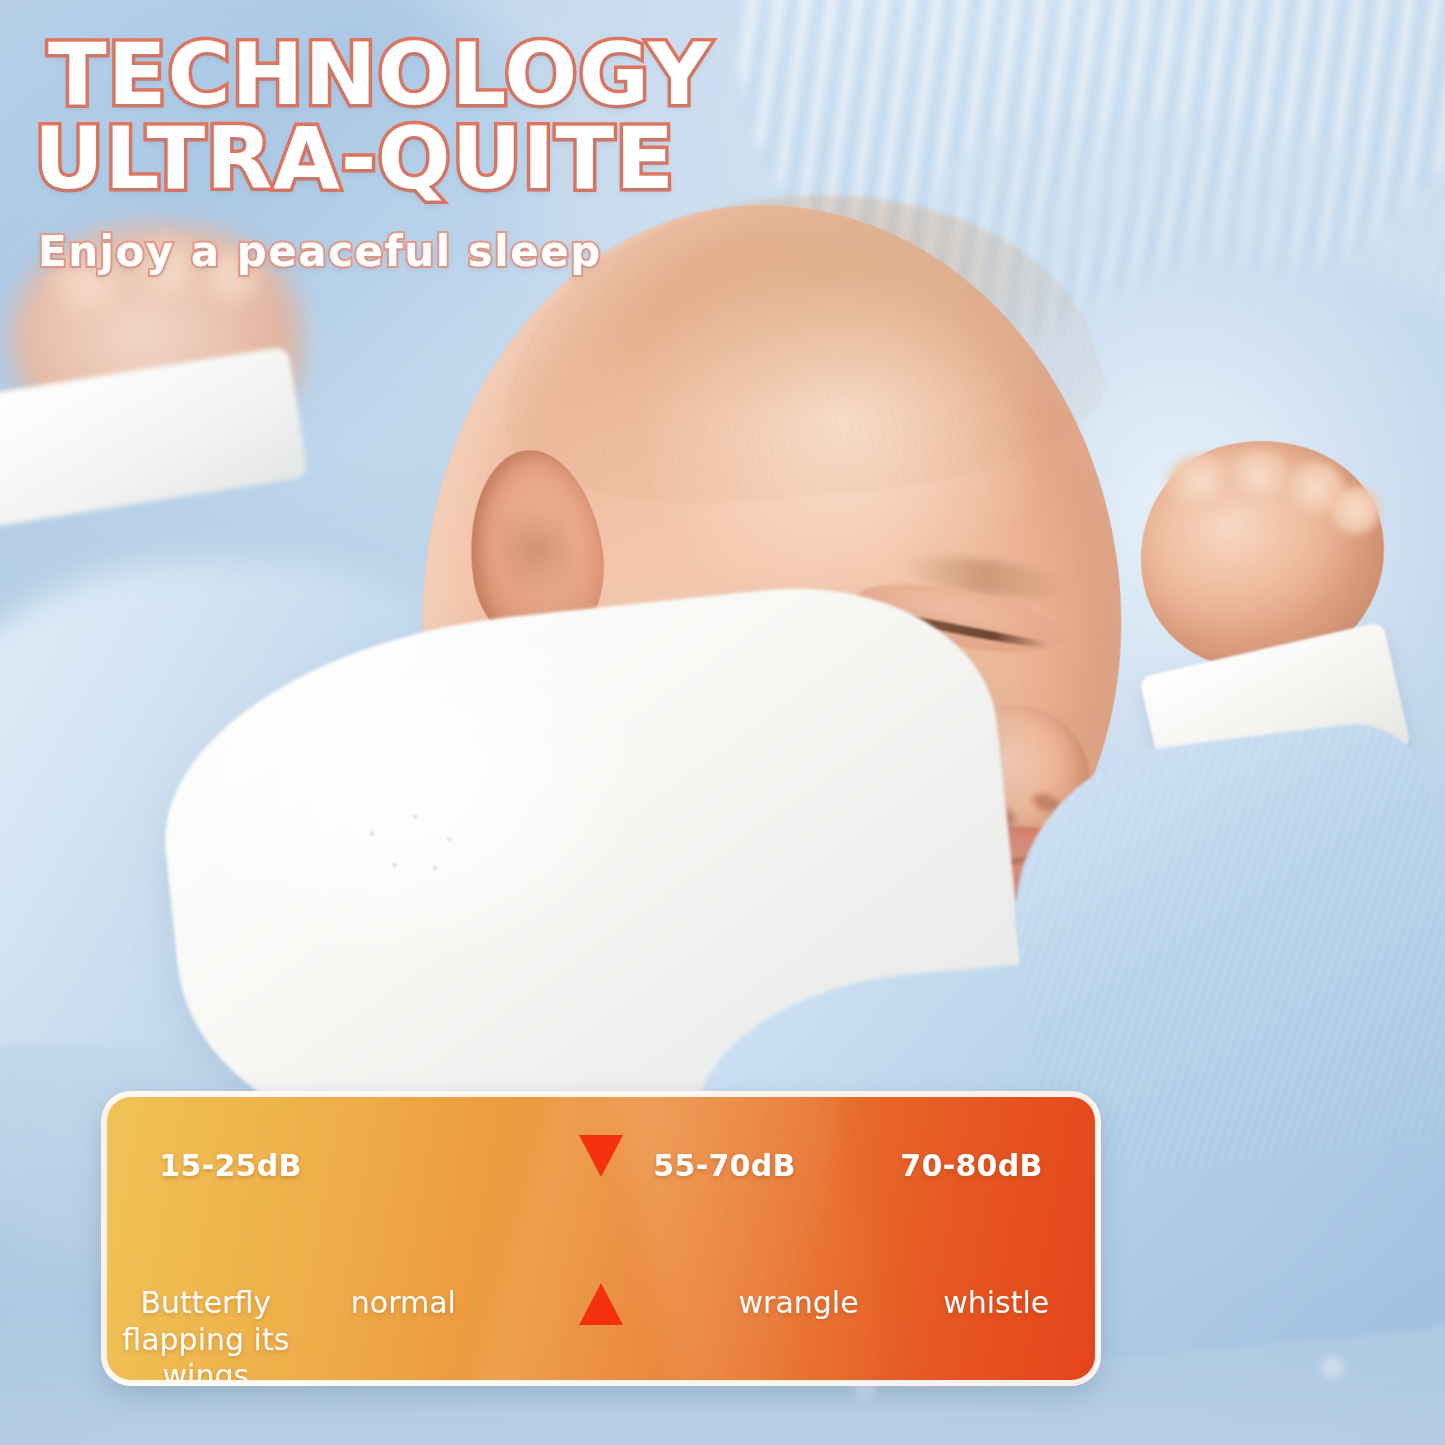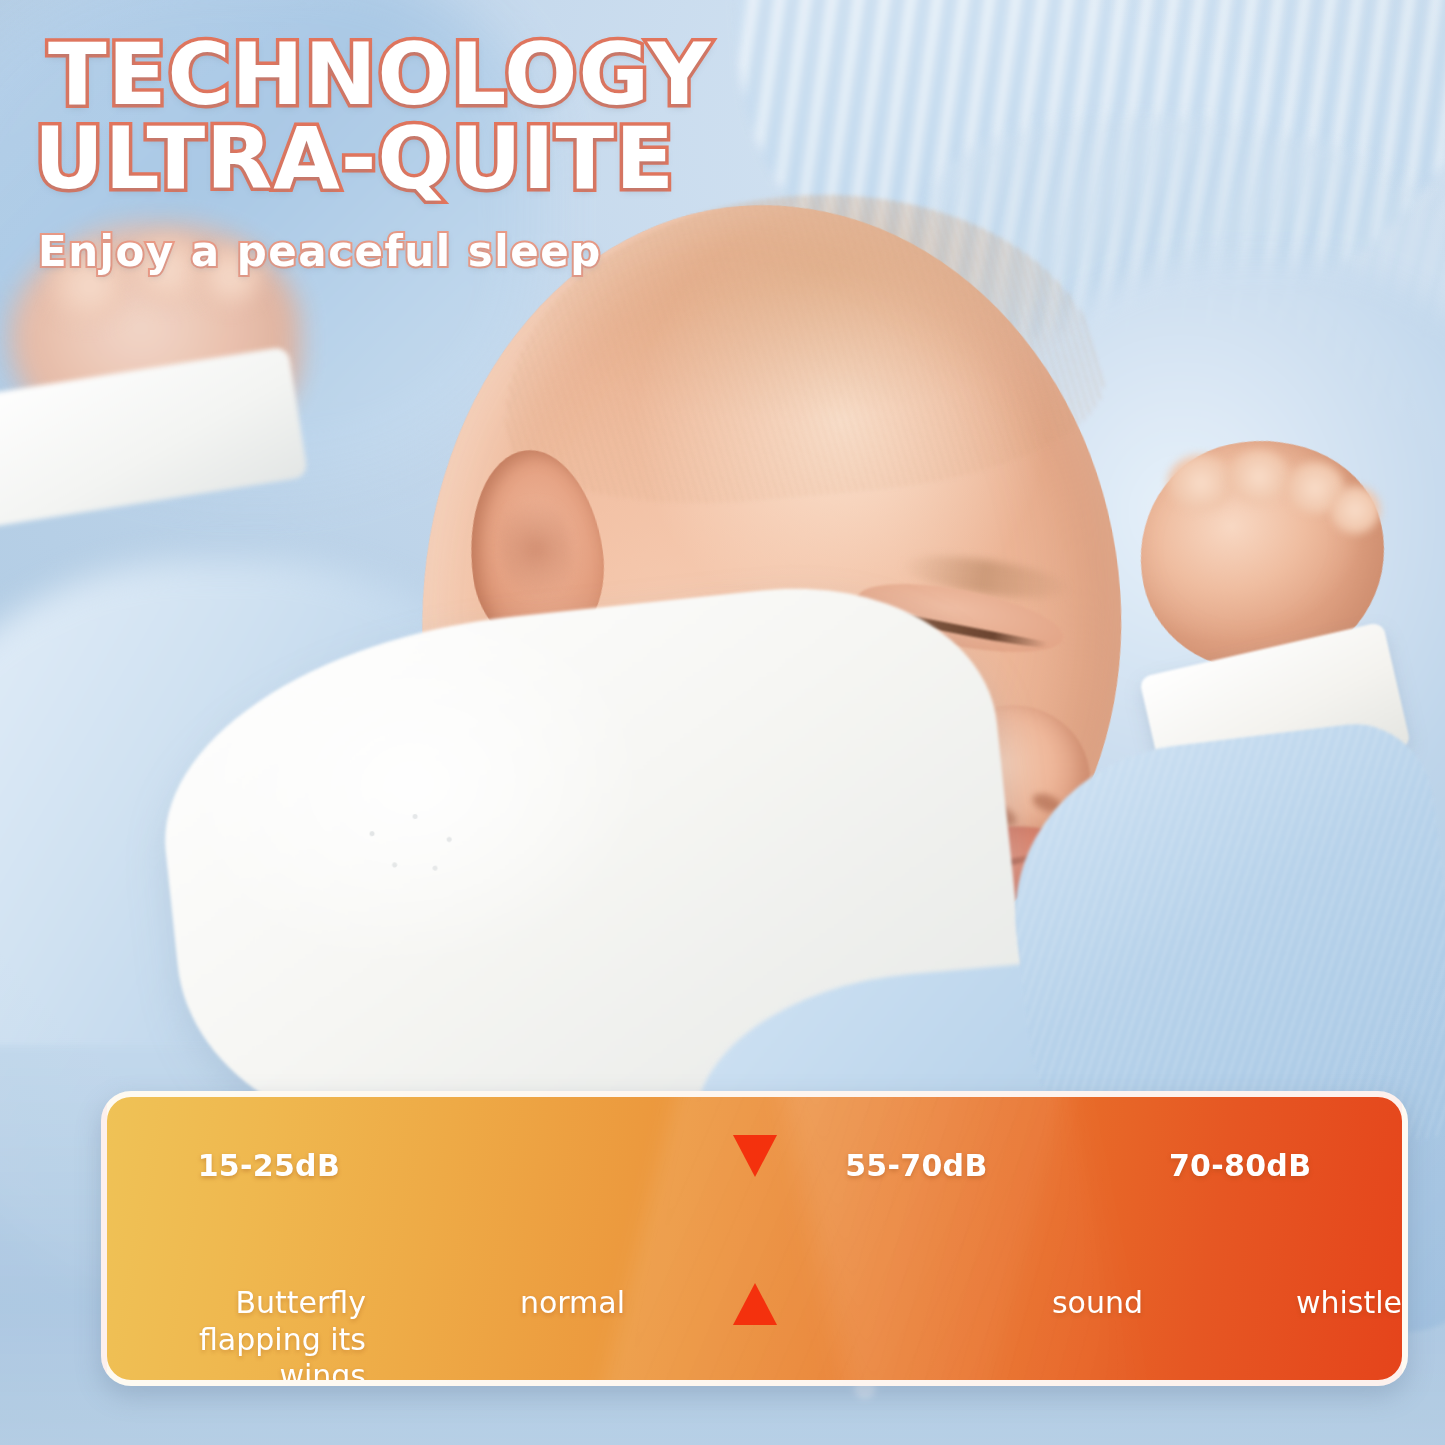--- a/index.html
+++ b/index.html
@@ -287,21 +287,21 @@
     letter-spacing:1.5px;
     color:#ffffff;
     -webkit-text-stroke:4px #ee9b85;
     paint-order:stroke fill;
     text-shadow:0 2px 6px rgba(110,130,150,.3);
     white-space:nowrap;
   }
 
   
   .db-panel{
-    position:absolute;left:101px;top:1091px;width:1307px;height:295px;
+    position:absolute;left:101px;top:1091px;width:1000px;height:295px;
     border-radius:30px;
     border:6px solid rgba(255,255,255,.92);
     background:linear-gradient(100deg,
        #efc256 0%, #efb84f 12%, #eeaa46 26%, #ec9a3e 40%,
        #ea8635 55%, #e86f2a 70%, #e65723 84%, #e5441b 100%);
     box-shadow:0 10px 26px rgba(90,110,140,.28);
     overflow:hidden;
     box-sizing:border-box;
   }
   
@@ -348,21 +348,21 @@
     font-size:20px;color:#ffffff;letter-spacing:.1px;
     text-shadow:0 1px 3px rgba(150,70,20,.3);
   }
 
   
   .row-desc{
     position:absolute;left:0;right:0;top:188px;height:90px;
     display:flex;align-items:flex-start;
   }
   .desc{
-    flex:1;text-align:right;
+    flex:1;text-align:center;
     font-family:"DejaVu Sans",sans-serif;
     font-size:30px;color:#ffffff;line-height:1.22;
     text-shadow:0 2px 4px rgba(150,70,20,.3);
   }
 
   
   .tri{
     position:absolute;left:50%;transform:translateX(-50%);
     width:0;height:0;
   }
@@ -456,21 +456,21 @@
         <div class="cell">
           <span class="db-val">70-80dB</span>
         </div>
       </div>
 
 
       <div class="row-desc">
         <div class="desc">Butterfly<br>flapping its wings</div>
         <div class="desc">normal</div>
         <div class="desc"></div>
-        <div class="desc">sound</div>
+        <div class="desc">wrangle</div>
         <div class="desc">whistle</div>
       </div>
 
       <div class="tri tri-down"></div>
       <div class="tri tri-up"></div>
 
     </div>
   </div>
 
 </div>

